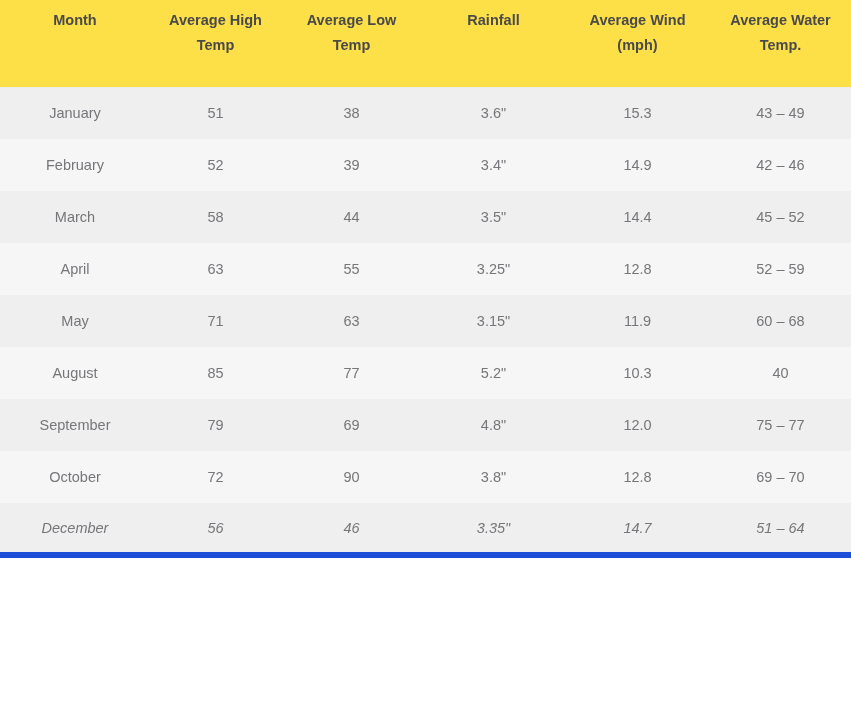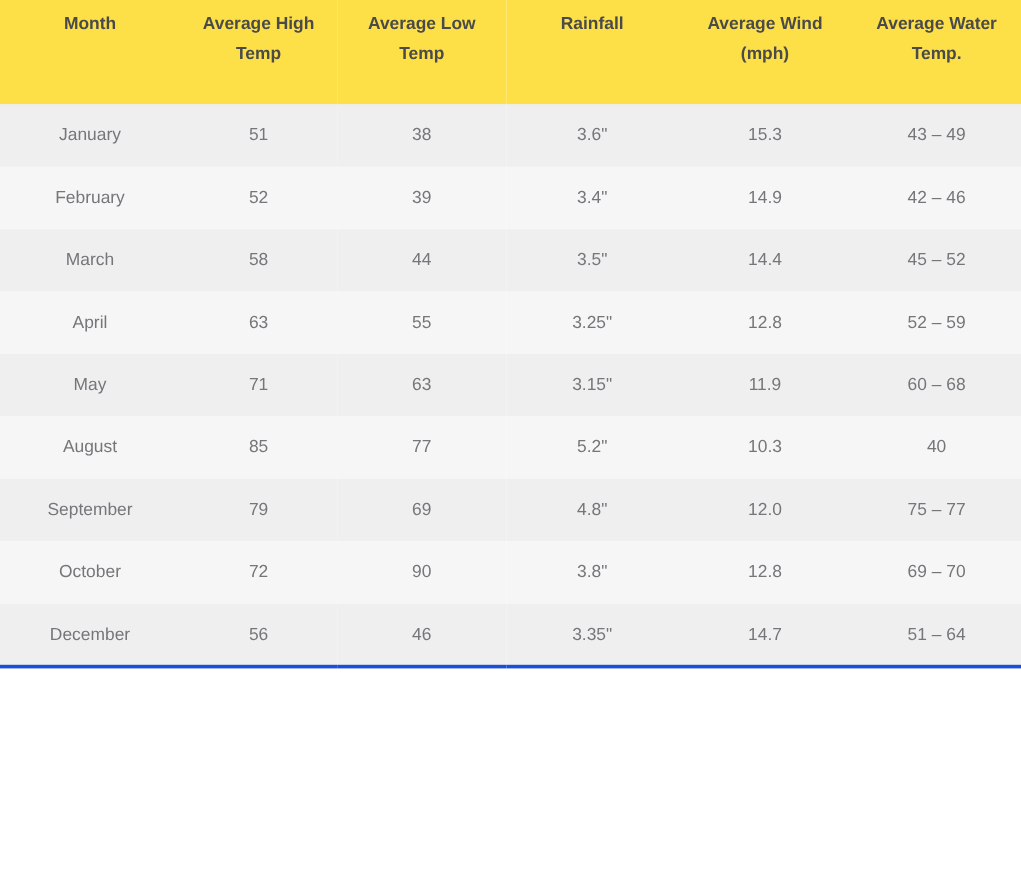--- a/index.html
+++ b/index.html
@@ -42,21 +42,21 @@
     color: #76767a;
     font-size: 14.5px;
     text-align: center;
     height: 52px;
     padding: 0 6px;
     box-sizing: border-box;
     border-bottom: 1px solid transparent;
   }
   tbody tr:nth-child(odd)  td { background: #efeff0; }
   tbody tr:nth-child(even) td { background: #f6f6f6; }
-  tbody tr:last-child td { border-bottom: 3px solid #1d4ed8; }
+  tbody tr:last-child td { border-bottom: 6px solid #1d4ed8; font-style: italic; }
 </style>
 </head>
 <body>
 
 <table class="weather-table">
   <colgroup>
     <col class="c-month">
       <col class="c-high">
       <col class="c-low">
     <col class="c-rain">

